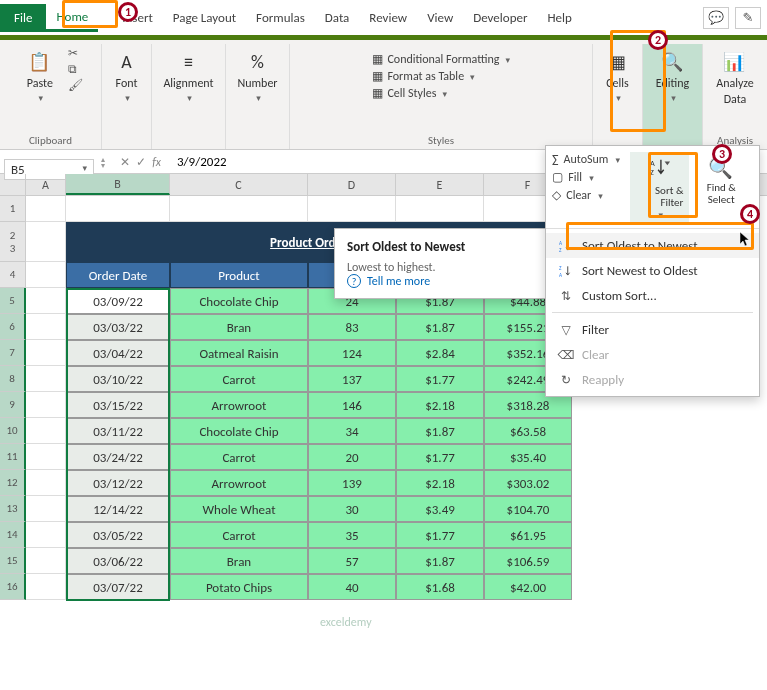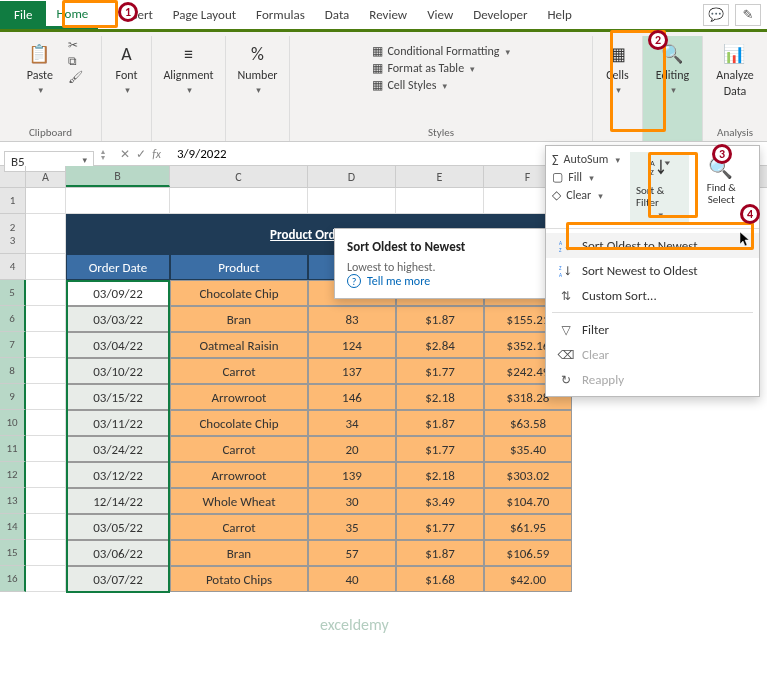--- a/index.html
+++ b/index.html
@@ -1,19 +1,19 @@
 <!DOCTYPE html>
 <html><head>
 <meta charset="utf-8">
 <style>
 * { box-sizing: border-box; margin: 0; padding: 0; font-family: "Segoe UI", Calibri, sans-serif; }
 body { background: #fff; width: 767px; height: 690px; overflow: hidden; position: relative; font-size: 13px; color: #333; }
 
 
-.ribbon-tabs { display: flex; align-items: center; height: 32px; background: #fff; border-bottom: 3px solid #4d7c0f; }
+.ribbon-tabs { display: flex; align-items: center; height: 40px; background: #fff; border-bottom: 5px solid #4d7c0f; }
 .file-tab { background: #107c41; color: #fff; padding: 5px 14px; height: 28px; display: flex; align-items: center; font-size: 13px; }
 .tab { padding: 5px 10px; font-size: 13px; color: #444; cursor: pointer; height: 28px; display: flex; align-items: center; }
 .tab.active { border-bottom: 3px solid #107c41; color: #107c41; font-weight: 500; }
 .ribbon-right { margin-left: auto; display: flex; gap: 6px; padding-right: 6px; }
 .ribbon-icon-btn { border: 1px solid #ccc; width: 26px; height: 22px; display: flex; align-items: center; justify-content: center; font-size: 13px; color: #555; }
 
 .ribbon-body { height: 110px; background: #f3f2f1; border-bottom: 1px solid #ccc; display: flex; padding: 4px 0 0 0; }
 .group { display: flex; flex-direction: column; align-items: center; border-right: 1px solid #ddd; padding: 2px 6px 0 6px; justify-content: space-between; }
 .group-label { font-size: 11px; color: #666; padding: 3px 0 2px; }
 .group-content { flex: 1; display: flex; align-items: flex-start; gap: 6px; }
@@ -44,21 +44,21 @@
 
 
 .grid { position: relative; }
 .gridrow { display: flex; height: 26px; }
 .rowhead { width: 26px; border-right: 1px solid #ccc; border-bottom: 1px solid #ccc; background: #e6e6e6; display: flex; align-items: center; justify-content: center; font-size: 11px; color: #555; }
 .rowhead.sel { background: #b8d8c7; border-right: 2px solid #107c41; }
 .cell { border-right: 1px solid #ddd; border-bottom: 1px solid #ddd; display: flex; align-items: center; padding: 0 6px; font-size: 13px; }
 
 .title-bar { background: #1f3b56; color: #fff; font-weight: bold; text-align: center; text-decoration: underline; display: flex; align-items: center; justify-content: center; }
 .th { background: #3b6ea5; color: #fff; font-weight: normal; justify-content: center; border: 1px solid #1f3b56; }
-.td { border: 1px solid #999; background: #fdba74; justify-content: center; }
+.td { border: 1px solid #999; background: #86efac; justify-content: center; }
 .td.date { background: #dfe3e8; }
 .td.date.sel { background: #e8ece8; }
 
 
 .sel-outline { position: absolute; border: 2px solid #107c41; pointer-events: none; }
 
 
 .editing-panel { position: absolute; background: #fff; border: 1px solid #bbb; box-shadow: 0 4px 10px rgba(0,0,0,0.2); }
 .editing-top { padding: 6px 6px 4px 6px; border-bottom: 1px solid #ddd; display: flex; }
 .mini-col { display: flex; flex-direction: column; gap: 4px; font-size: 12px; color: #444; padding-right: 10px; }
@@ -72,21 +72,21 @@
 .menu-item.hov { background: #f3f3f3; }
 .menu-divider { height: 1px; background: #ddd; margin: 4px 6px; }
 .menu-icon { width: 16px; display: flex; justify-content: center; font-size: 12px; color: #555; }
 
 
 .tooltip-box { position: absolute; background: #fff; border: 1px solid #bbb; box-shadow: 0 4px 10px rgba(0,0,0,0.2); padding: 10px 12px; width: 222px; }
 .tooltip-title { font-weight: bold; font-size: 13px; color: #222; margin-bottom: 6px; }
 .tooltip-desc { font-size: 12px; color: #666; }
 .tooltip-link { font-size: 12px; color: #0067b8; display: flex; align-items: center; gap: 6px; }
 
-.watermark { position: absolute; left: 320px; top: 615px; font-size: 16px; color: #94b8a5; opacity: 0.7; }
+.watermark { position: absolute; left: 320px; top: 615px; font-size: 12px; color: #94b8a5; opacity: 0.7; }
 .cursor-arrow { position: absolute; width: 12px; height: 16px; }
 </style>
 </head>
 <body>
 
 <div class="ribbon-tabs">
   <div class="file-tab">File</div>
   <div class="tab active">Home</div>
   <div class="tab" style="margin-left:14px">Insert</div>
   <div class="tab">Page Layout</div>
@@ -385,21 +385,21 @@
     </div>
     <div class="sortfilter-btn" style="background:#e8f0ec">
       <span class="icon">
         <svg width="22" height="22" viewBox="0 0 24 24">
             <text x="1" y="11" font-size="9" fill="#333">A</text>
             <text x="1" y="21" font-size="9" fill="#333">Z</text>
             <path d="M13 4 L13 18 M10 15 L13 19 L16 15" stroke="#333" stroke-width="1.5" fill="none"></path>
             <path d="M17 6 L23 6 L20 10 Z" fill="#555"></path>
           </svg>
       </span>
-      <span style="text-align:left;line-height:1.1">Sort &amp; Filter</span>
+      <span style="text-align:right;line-height:1.1">Sort &amp; Filter</span>
       <span class="chev">▾</span>
     </div>
     <div class="sortfilter-btn">
       <span class="icon">🔍</span>
       <span style="text-align:center;line-height:1.1">Find &amp; Select</span>
     </div>
   </div>
   <div class="submenu">
     <div class="menu-item hov">
       <span class="menu-icon">

